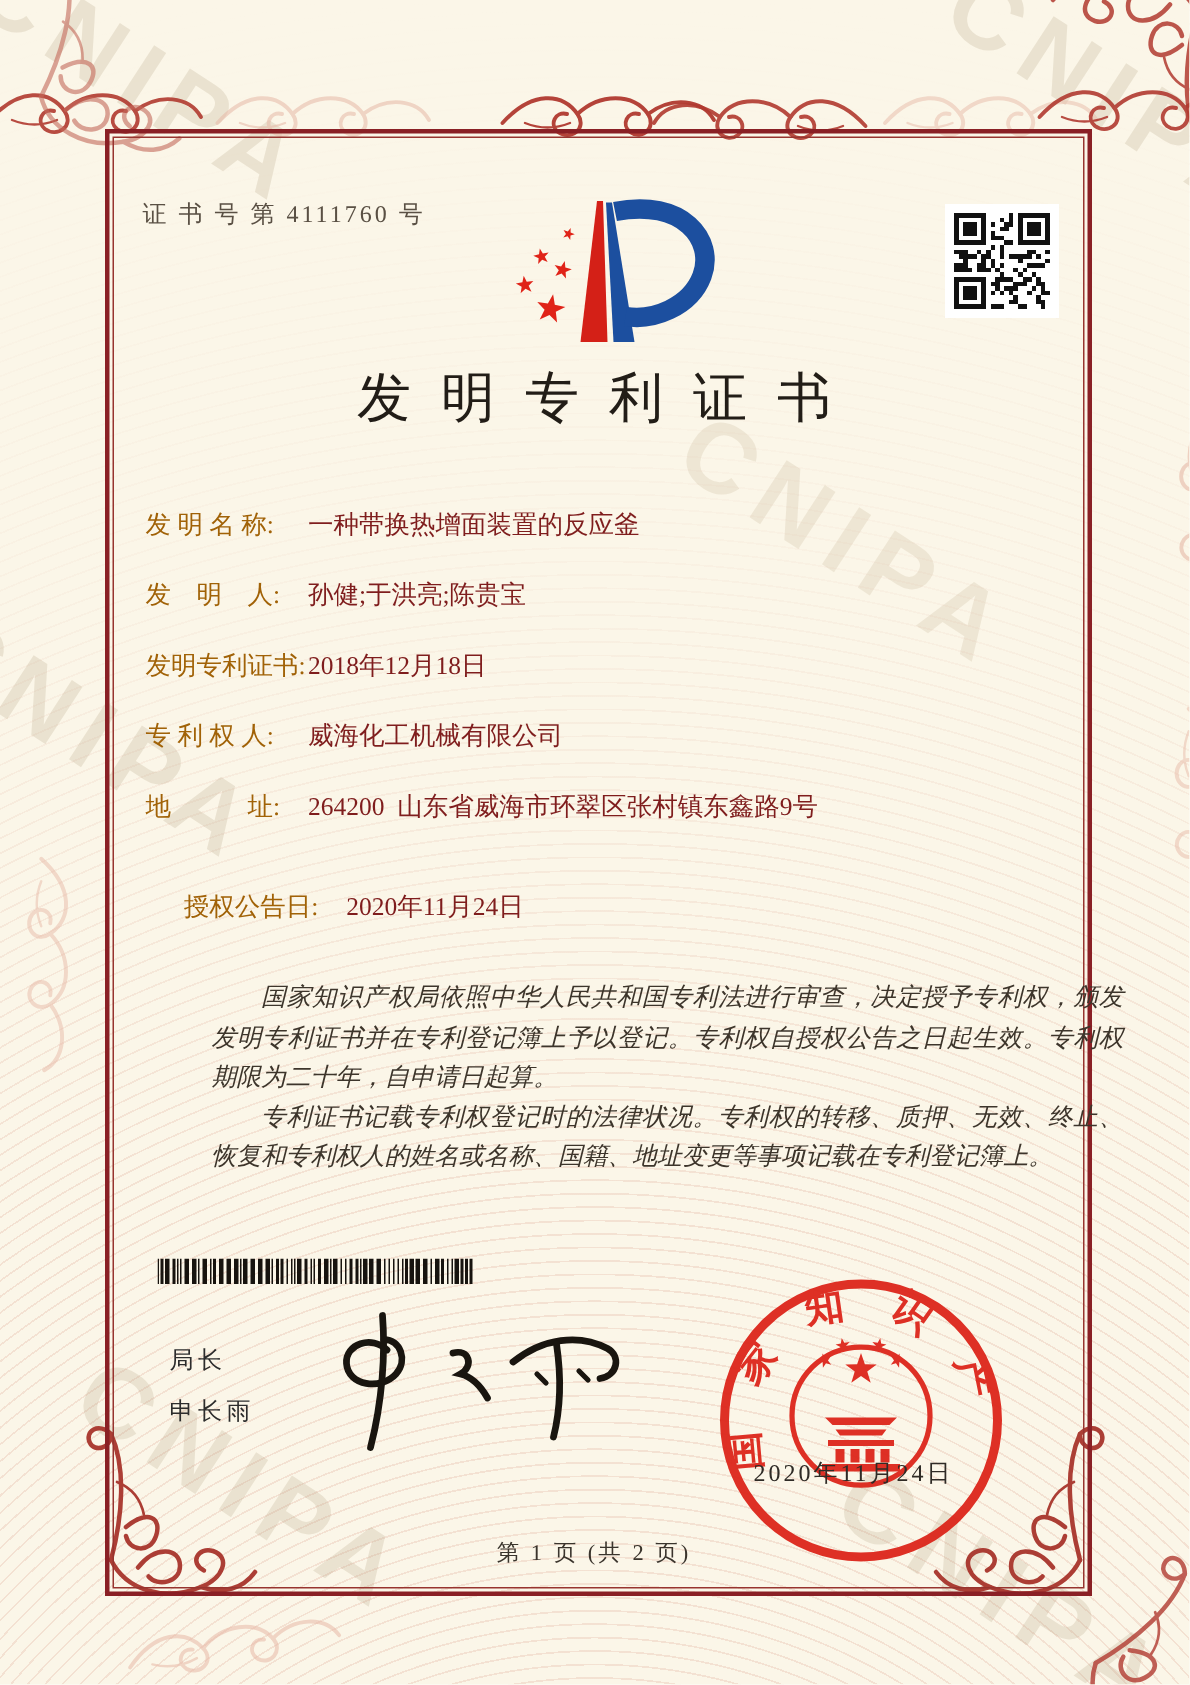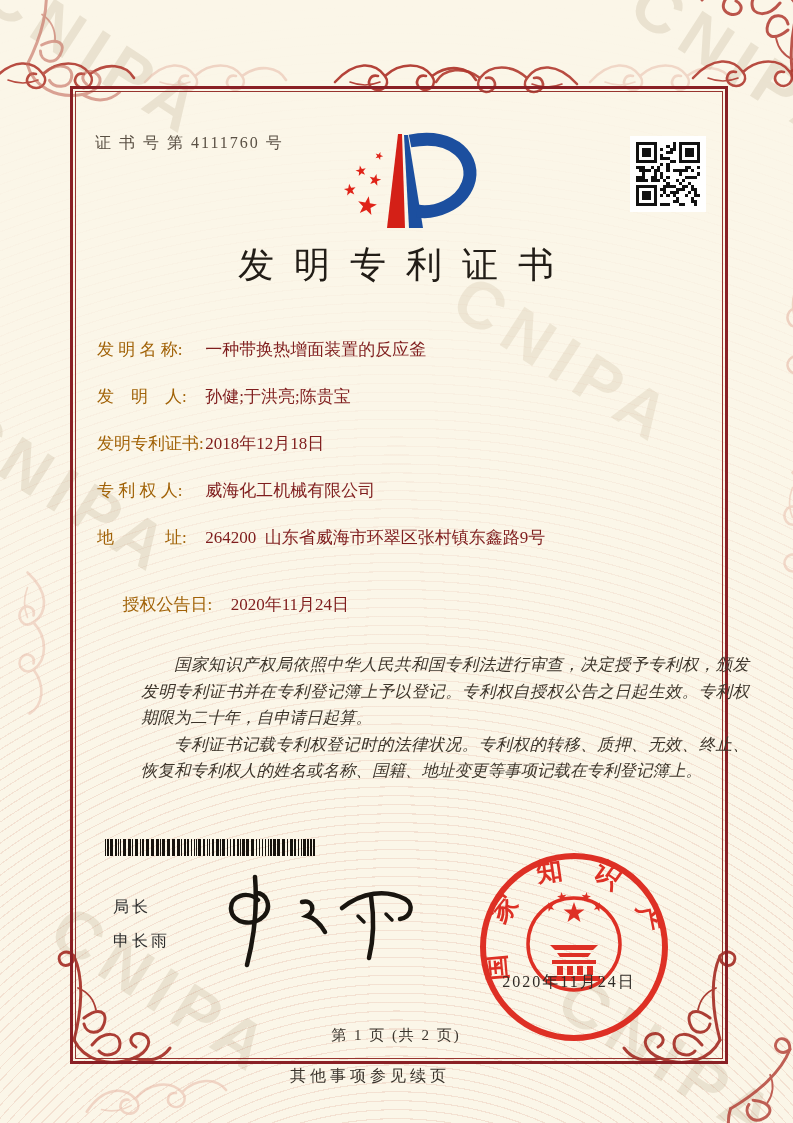--- a/index.html
+++ b/index.html
@@ -390,15 +390,14 @@
       <rect x="83" y="119" width="6" height="9"></rect>
       <rect x="93" y="119" width="6" height="9"></rect>
       <rect x="103" y="119" width="6" height="9"></rect>
       <rect x="113" y="119" width="6" height="9"></rect>
       <rect x="74" y="129" width="52" height="5"></rect>
     </g>
   </svg>
   <div class="seal-date">2020年11月24日</div>
 
   <div class="page-num">第 1 页 (共 2 页)</div>
-  <div class="cont-note">其他事项参见续页</div>
 
 </div>
 
 </body></html>

